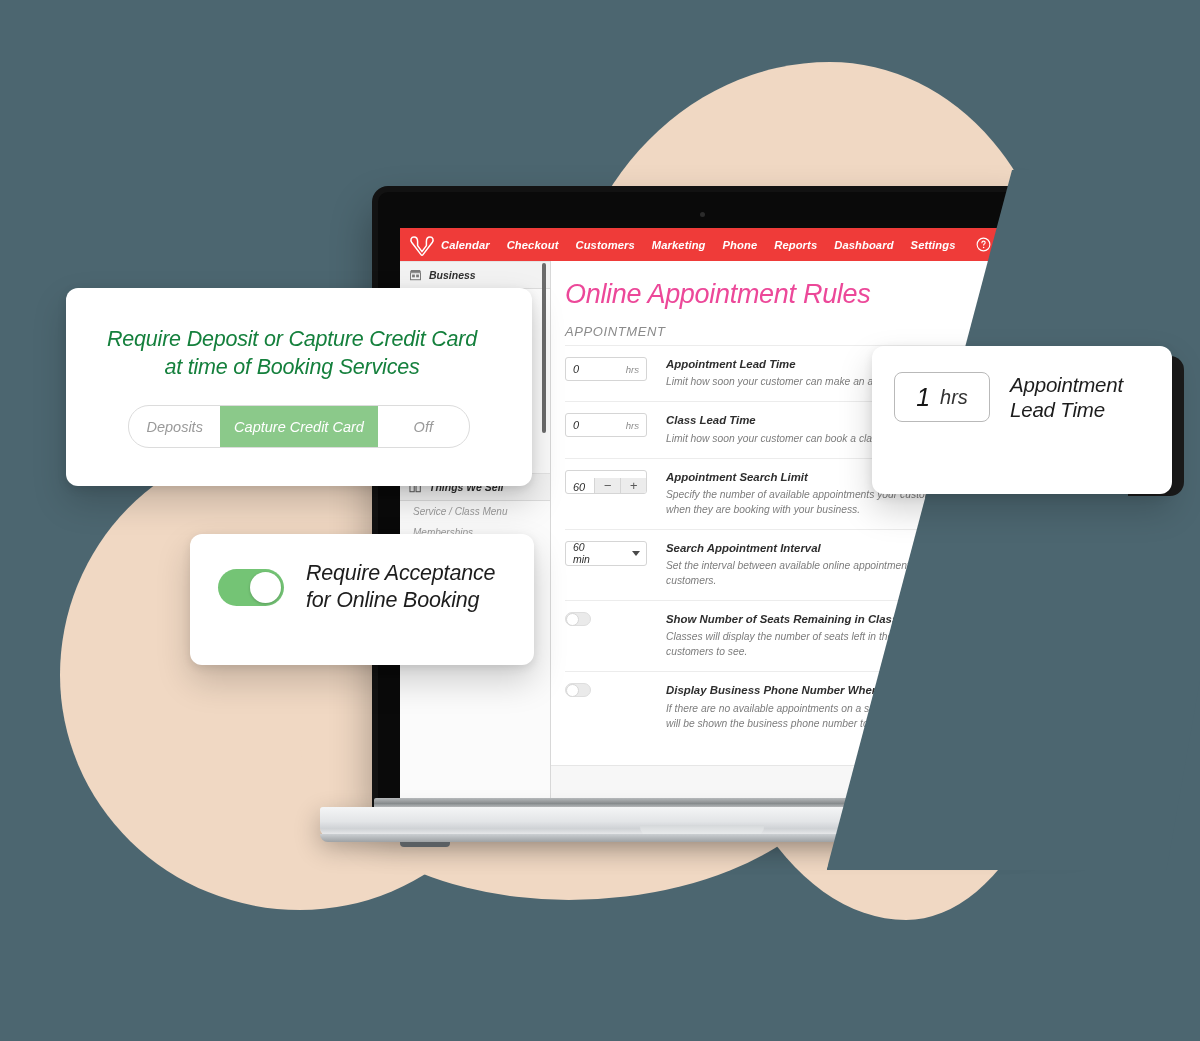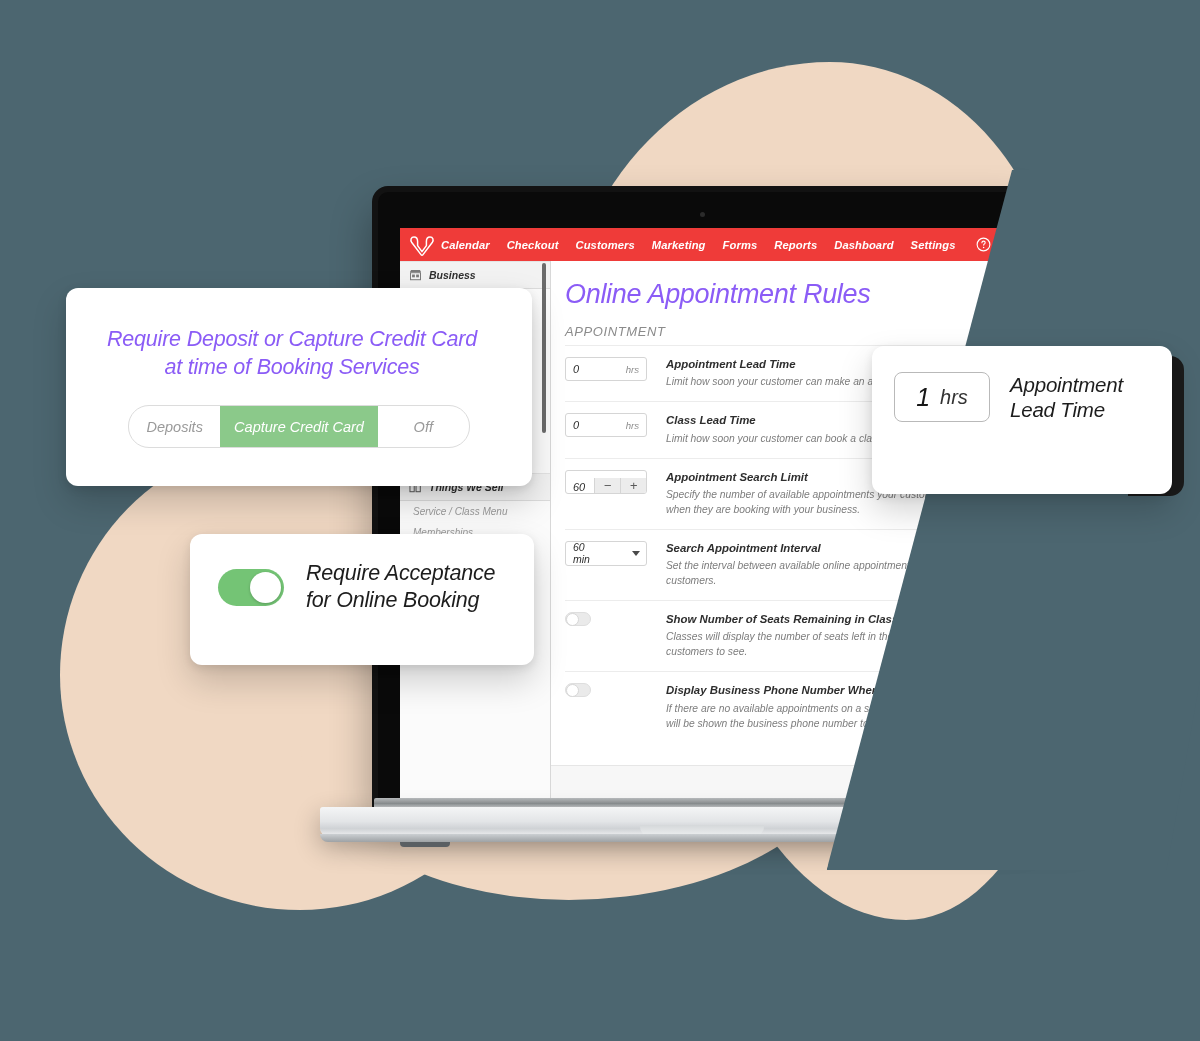--- a/index.html
+++ b/index.html
@@ -90,21 +90,21 @@
   .sb-track{
     position:absolute;right:2px;top:0;width:4px;height:100%;
   }
   .sb-thumb{
     position:absolute;right:2px;top:2px;width:4px;height:170px;border-radius:3px;background:#6b6b6b;
   }
 
   .content{flex:1;position:relative;background:#fff;overflow:hidden;}
   .content-inner{padding:18px 20px 0 14px;}
   h1.page-title{
-    font-size:27px;font-weight:normal;color:#8b5cf6;margin:0 0 14px 0;letter-spacing:-.3px;
+    font-size:27px;font-weight:normal;color:#ec4899;margin:0 0 14px 0;letter-spacing:-.3px;
   }
   .section-label{
     font-size:13px;color:#8b8b8b;letter-spacing:.6px;margin:0 0 6px 0;
   }
 
   .rule-row{
     display:flex;align-items:flex-start;gap:13px;
     border-top:1px solid #ececec;padding:11px 0 11px 0;
   }
   .rule-ctl{flex:0 0 auto;width:88px;}
@@ -193,21 +193,21 @@
   }
 
   
   .card{
     position:absolute;background:#fff;border-radius:12px;
     box-shadow:0 16px 34px rgba(0,0,0,.18), 0 3px 10px rgba(0,0,0,.10);
   }
 
   .card-deposit{left:66px;top:288px;width:466px;height:198px;}
   .cd-title{
-    text-align:center;font-size:21.5px;color:#8b5cf6;line-height:1.28;
+    text-align:center;font-size:21.5px;color:#15803d;line-height:1.28;
     padding:38px 26px 0 12px;font-weight:normal;letter-spacing:-.2px;
   }
   .seg{
     margin:24px auto 0 auto;width:340px;height:41px;
     border:1px solid #dcdcdc;border-radius:21px;display:flex;overflow:hidden;background:#fff;
   }
   .seg div{
     flex:1;display:flex;align-items:center;justify-content:center;
     font-size:14.5px;color:#9a9a9a;
   }
@@ -260,21 +260,21 @@
             <div class="brand">
               <svg width="26" height="24" viewBox="0 0 26 24">
                 <path d="M5 4 C2 4 1.2 7 2.6 9.2 L12 21.6 C12.5 22.3 13.5 22.3 14 21.6 L23.4 9.2 C24.8 7 24 4 21 4 C18.6 4 17.4 6 17.4 8.4 L17.4 12.6 L13 18.6 L8.6 12.6 L8.6 8.4 C8.6 6 7.4 4 5 4 Z" fill="none" stroke="#ffffff" stroke-width="1.5" stroke-linejoin="round"></path>
               </svg>
             </div>
             <div class="navlinks">
               <a href="#">Calendar</a>
               <a href="#">Checkout</a>
               <a href="#">Customers</a>
               <a href="#">Marketing</a>
-              <a href="#">Forms</a>
+              <a href="#">Phone</a>
               <a href="#">Reports</a>
               <a href="#">Dashboard</a>
               <a href="#">Settings</a>
             </div>
             <div class="navicons">
               <span>
                 <svg width="15" height="15" viewBox="0 0 16 16">
                     <circle cx="8" cy="8" r="6.8" fill="none" stroke="#fff" stroke-width="1.2"></circle>
                     <path d="M6.3 6.1c0-1 .8-1.7 1.8-1.7s1.7.7 1.7 1.6c0 1.3-1.6 1.4-1.6 2.6" fill="none" stroke="#fff" stroke-width="1.2" stroke-linecap="round"></path>
                     <circle cx="8.1" cy="11.2" r=".8" fill="#fff"></circle>

